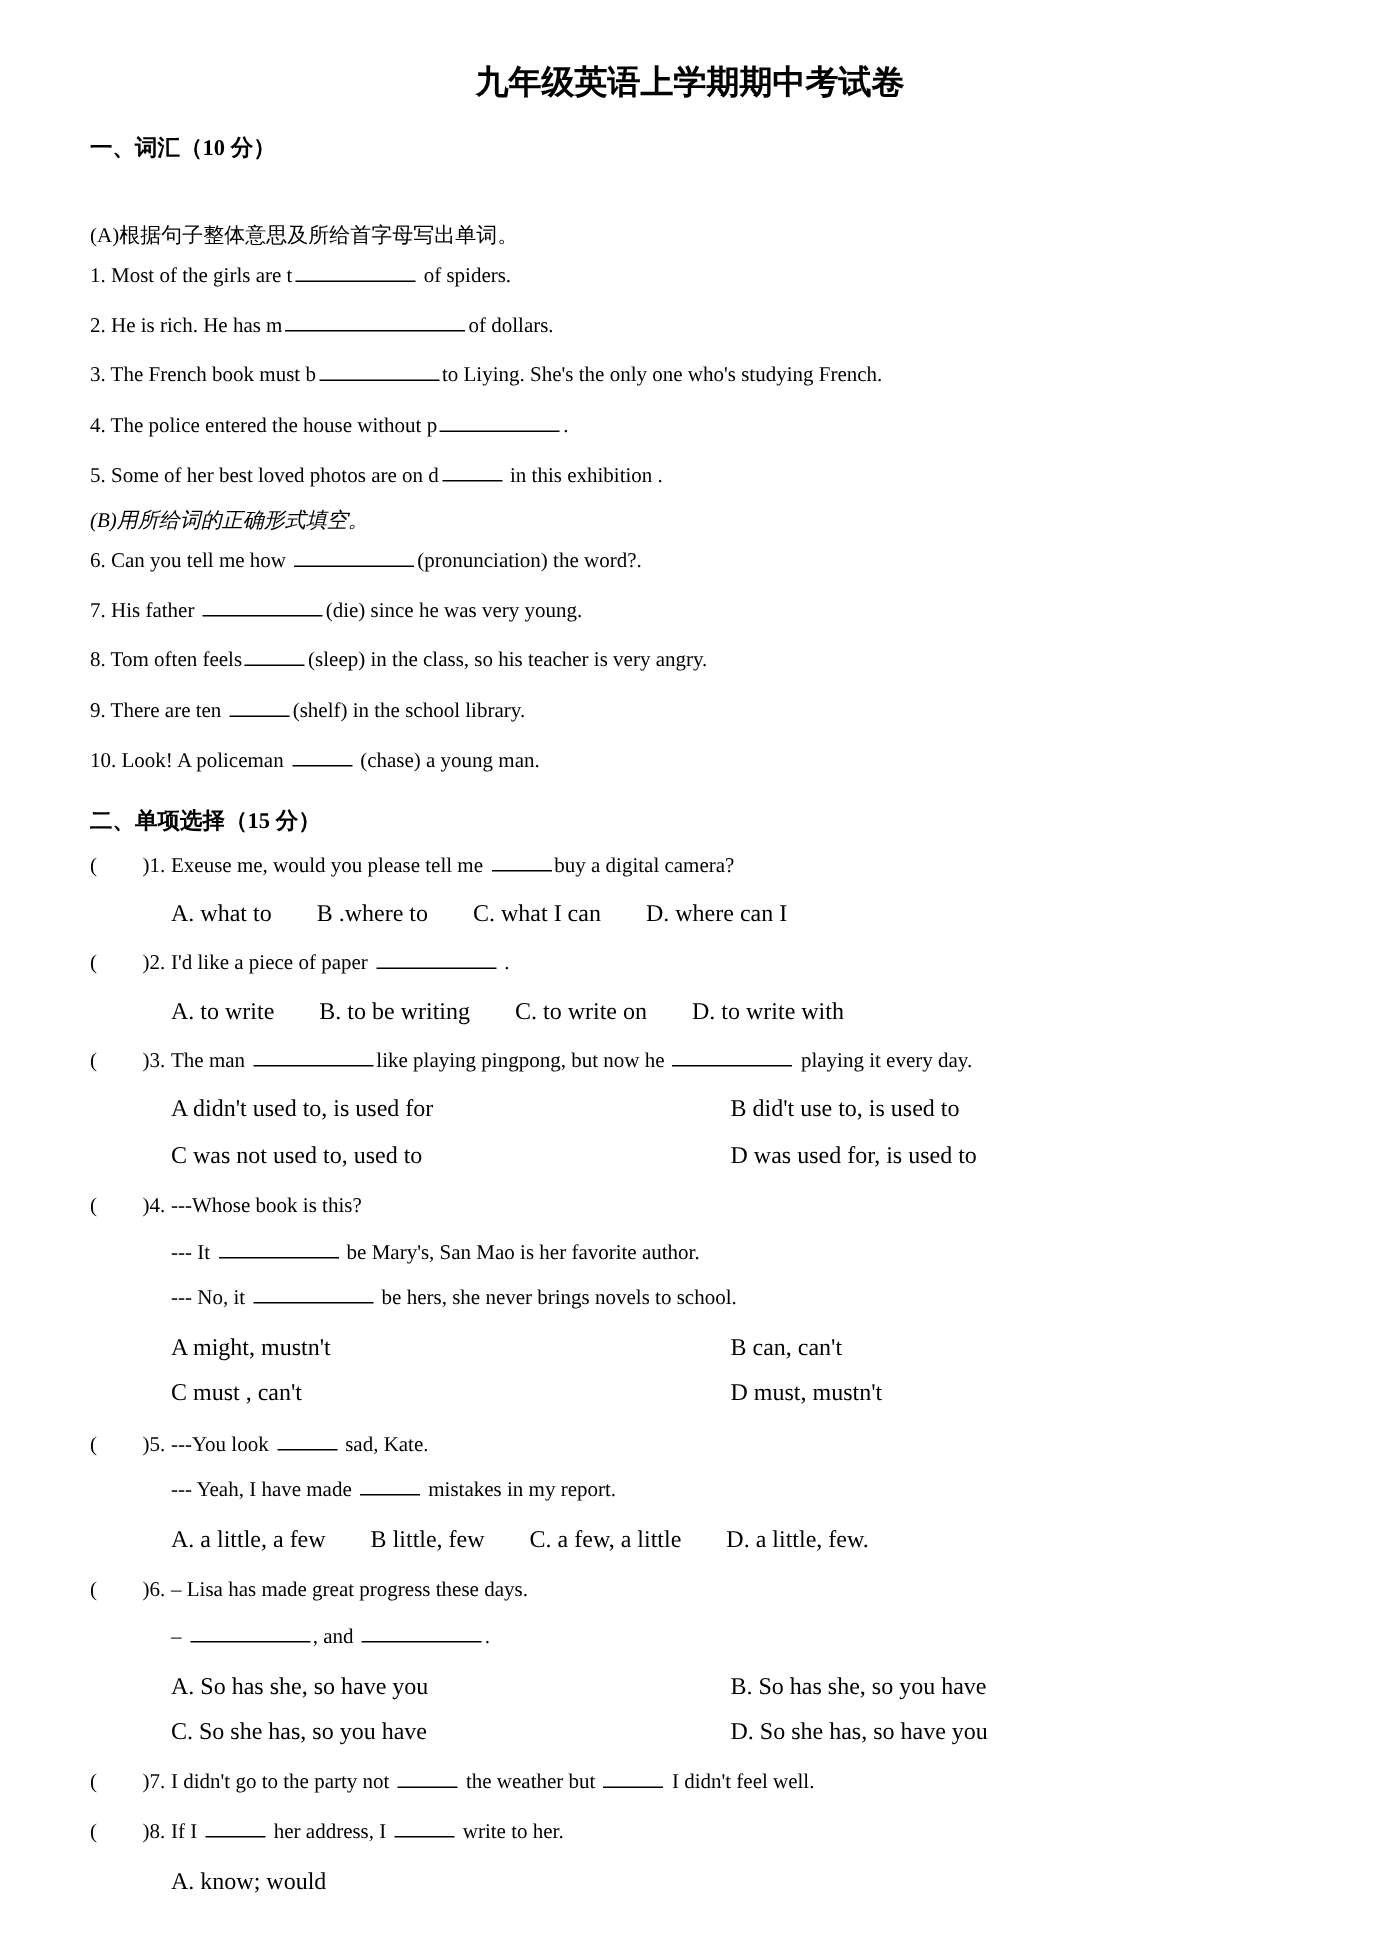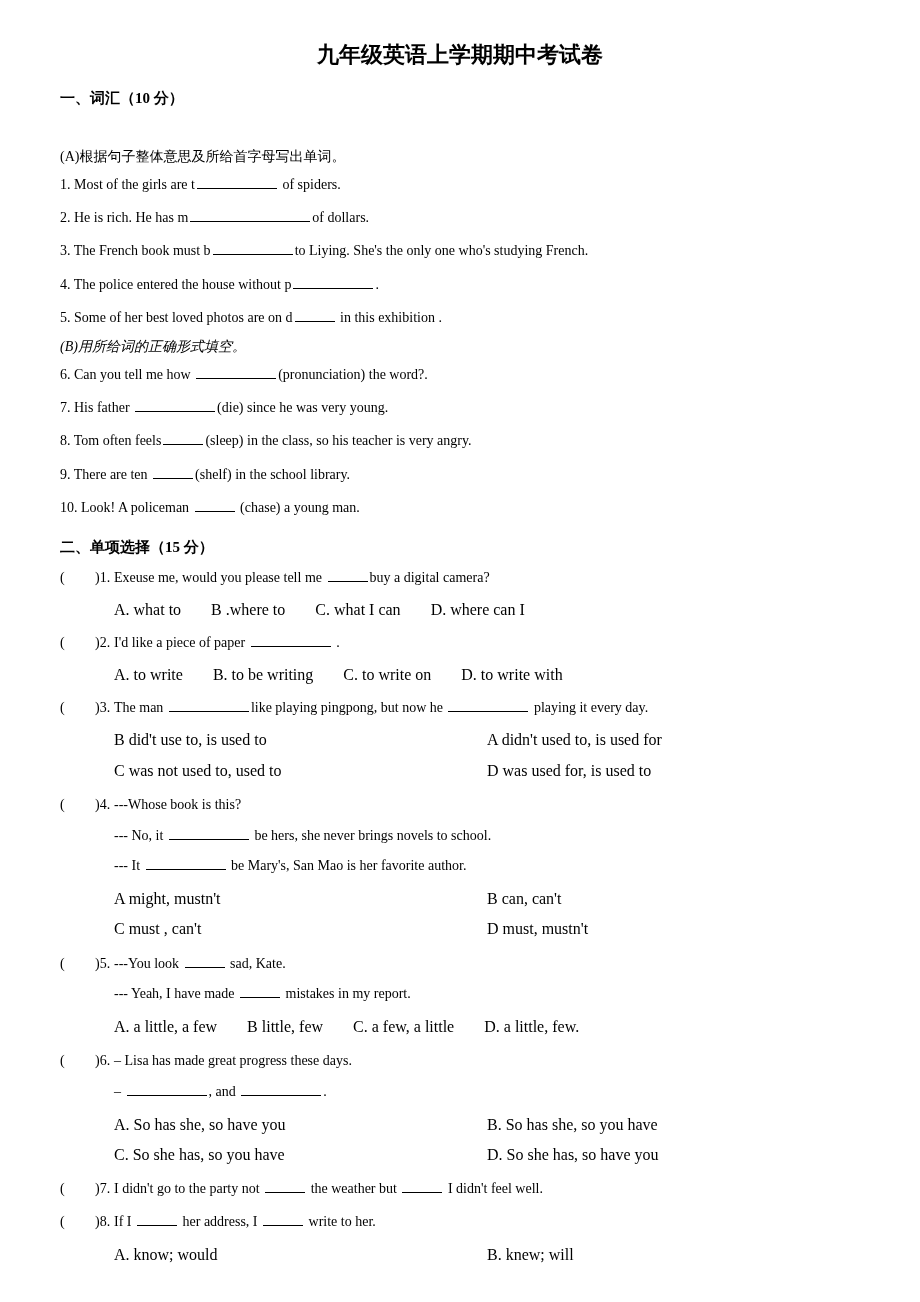--- a/index.html
+++ b/index.html
@@ -147,33 +147,33 @@
     <span class="option">C. to write on</span>
     <span class="option">D. to write with</span>
   </div>
 
   <div class="mc-row">
     <span class="mc-bracket">(</span>
     <span class="mc-number">&nbsp;&nbsp;)3.</span>
     <span class="mc-content">The man <span class="blank"></span>like playing pingpong, but now he <span class="blank"></span> playing it every day.</span>
   </div>
   <div class="options-row-2">
+    <span class="option">A didn't used to, is used for</span>
     <span class="option">B did't use to, is used to</span>
-    <span class="option">A didn't used to, is used for</span>
     <span class="option">C was not used to, used to</span>
     <span class="option">D was used for, is used to</span>
   </div>
 
   <div class="mc-row" style="margin-top:6px;">
     <span class="mc-bracket">(</span>
     <span class="mc-number">&nbsp;&nbsp;)4.</span>
     <span class="mc-content">---Whose book is this?</span>
   </div>
+  <div class="sub-question">--- It <span class="blank"></span> be Mary's, San Mao is her favorite author.</div>
   <div class="sub-question">--- No, it <span class="blank"></span> be hers, she never brings novels to school.</div>
-  <div class="sub-question">--- It <span class="blank"></span> be Mary's, San Mao is her favorite author.</div>
   <div class="options-row-2">
     <span class="option">A might, mustn't</span>
     <span class="option">B can, can't</span>
     <span class="option">C must , can't</span>
     <span class="option">D must, mustn't</span>
   </div>
 
   <div class="mc-row" style="margin-top:6px;">
     <span class="mc-bracket">(</span>
     <span class="mc-number">&nbsp;&nbsp;)5.</span>
@@ -206,16 +206,15 @@
     <span class="mc-content">I didn't go to the party not <span class="blank-sm"></span> the weather but <span class="blank-sm"></span> I didn't feel well.</span>
   </div>
 
   <div class="mc-row" style="margin-top:6px;">
     <span class="mc-bracket">(</span>
     <span class="mc-number">&nbsp;&nbsp;)8.</span>
     <span class="mc-content">If I <span class="blank-sm"></span> her address, I <span class="blank-sm"></span> write to her.</span>
   </div>
   <div class="options-row-2">
     <span class="option">A. know; would</span>
-    <span class="option">B. knew; will</span>
   </div>
 
 </div>
 
 </body></html>

